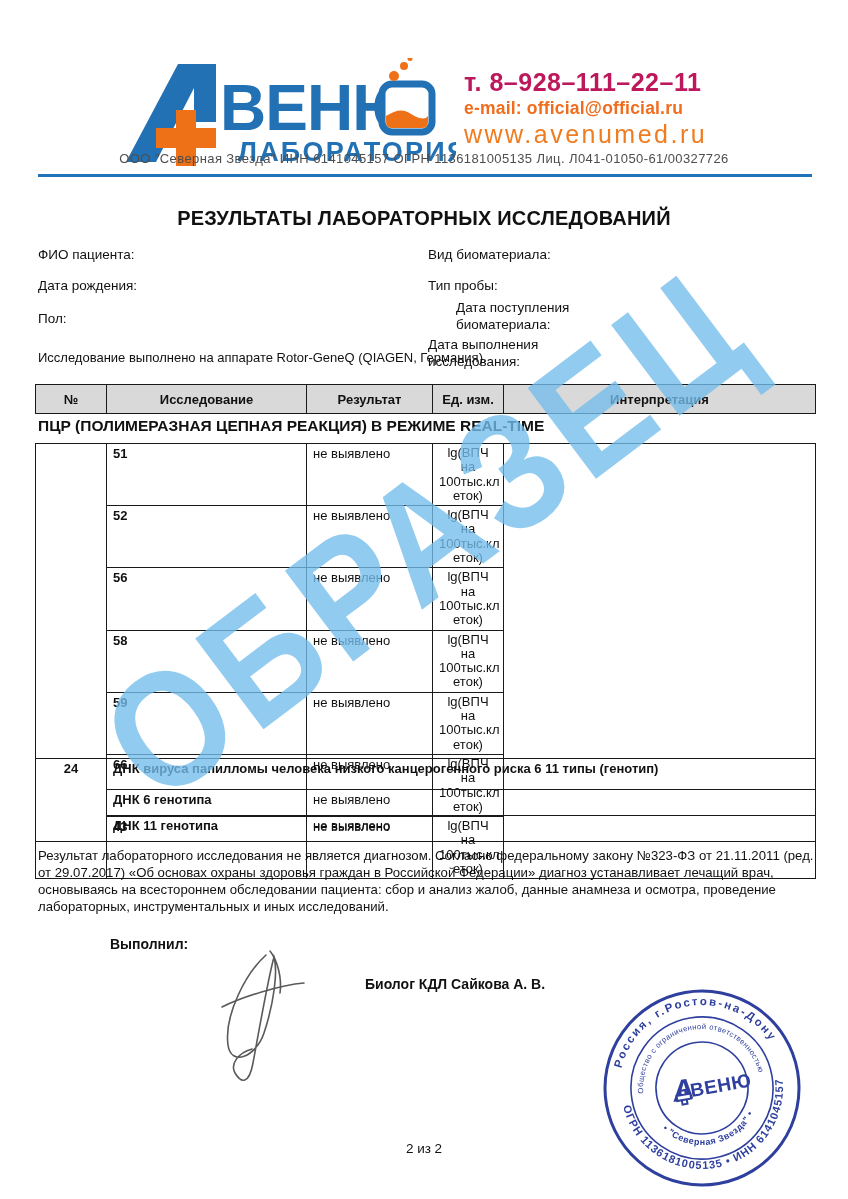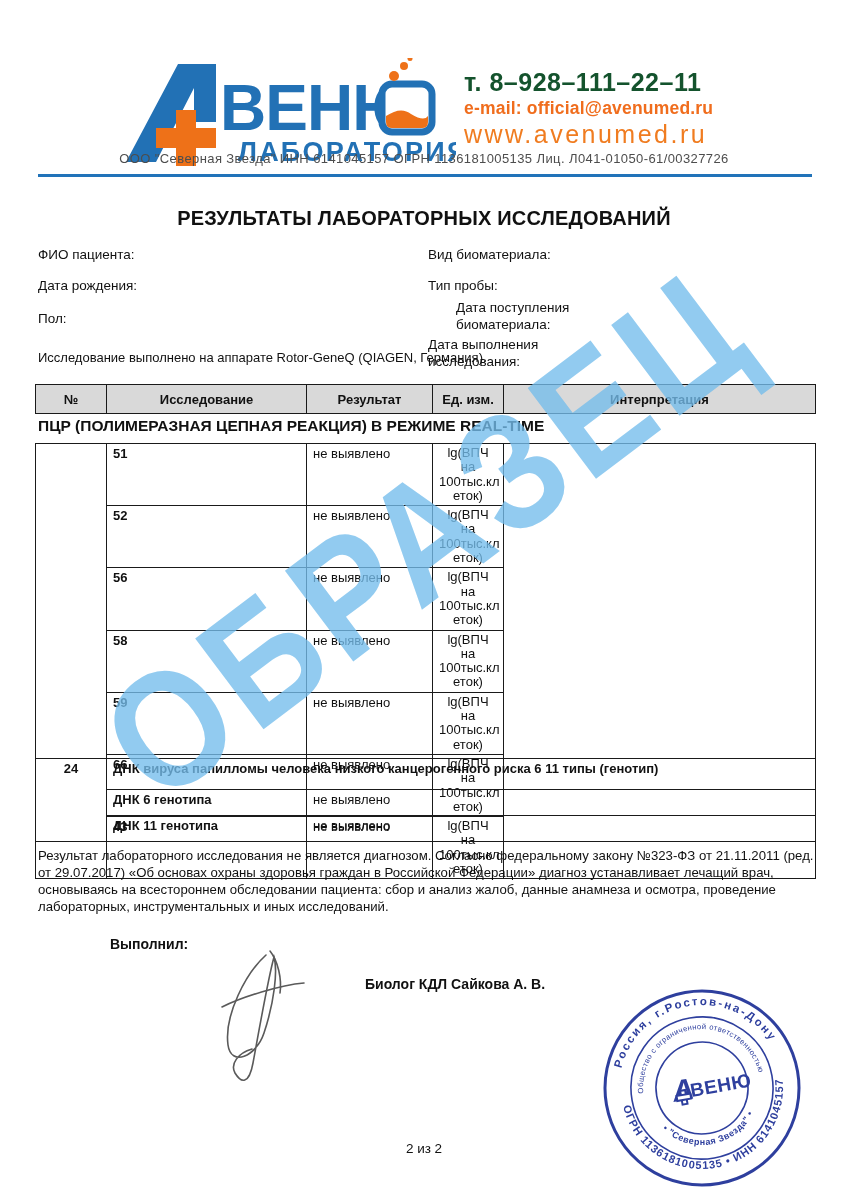--- a/index.html
+++ b/index.html
@@ -4,21 +4,21 @@
 <style>
   html,body { margin:0; padding:0; background:#ffffff; }
   .page {
     position:relative; width:848px; height:1199px; background:#ffffff;
     font-family:"Liberation Sans", sans-serif; color:#111; overflow:hidden;
   }
 
   
   .logo-svg { position:absolute; left:126px; top:58px; }
   .contact { position:absolute; left:464px; top:70px; line-height:1; }
-  .contact .phone  { font-size:25px; font-weight:bold; color:#14532d; letter-spacing:0.5px; }
+  .contact .phone  { font-size:25px; font-weight:bold; color:#be185d; letter-spacing:0.5px; }
   .contact .email  { font-size:17.5px; font-weight:bold; color:#f06d1d; margin-top:5px; letter-spacing:0.2px; }
   .contact .site   { font-size:25px; color:#f07c20; margin-top:4px; letter-spacing:2.5px; }
   .company-line { position:absolute; top:151px; left:0; width:100%; text-align:center;
     font-size:13px; color:#4d4d4d; letter-spacing:0.4px; }
   .blue-rule { position:absolute; top:174px; left:38px; width:774px; height:3px; background:#2173b9; }
 
   
   .doc-title { position:absolute; top:207px; left:0; width:100%; text-align:center;
     font-size:20px; font-weight:bold; letter-spacing:0.2px; }
   .field-label { position:absolute; font-size:13.5px; white-space:pre-line; line-height:1.25; }
@@ -80,21 +80,21 @@
       <path d="M260,58 Q275,48 285,56 Q298,64 302,58 L302,64 Q302,70 296,70 L266,70 Q260,70 260,64 Z" fill="#ee7118"></path>
       <circle cx="268" cy="18" r="5" fill="#ee7118"></circle>
       <circle cx="278" cy="8" r="4" fill="#ee7118"></circle>
       <circle cx="284" cy="0.5" r="2.5" fill="#ee7118"></circle>
     </g>
     <text x="112" y="103" font-size="27" font-weight="bold" fill="#2271b5" font-family="Liberation Sans, sans-serif" letter-spacing="2.2">ЛАБОРАТОРИЯ</text>
   </svg>
 
   <div class="contact">
     <div class="phone">т. 8–928–111–22–11</div>
-    <div class="email">e-mail: official@avenumed.ru</div>
+    <div class="email">e-mail: official@official.ru</div>
     <div class="site">www.avenumed.ru</div>
   </div>
 
   <div class="company-line">ООО "Северная Звезда" ИНН 6141045157 ОГРН 1136181005135 Лиц. Л041-01050-61/00327726</div>
   <div class="blue-rule"></div>
 
   <div class="doc-title">РЕЗУЛЬТАТЫ ЛАБОРАТОРНЫХ ИССЛЕДОВАНИЙ</div>
 
   <div class="field-label" style="left:38px; top:247px;">ФИО пациента:</div>
   <div class="field-label" style="left:38px; top:278px;">Дата рождения:</div>

